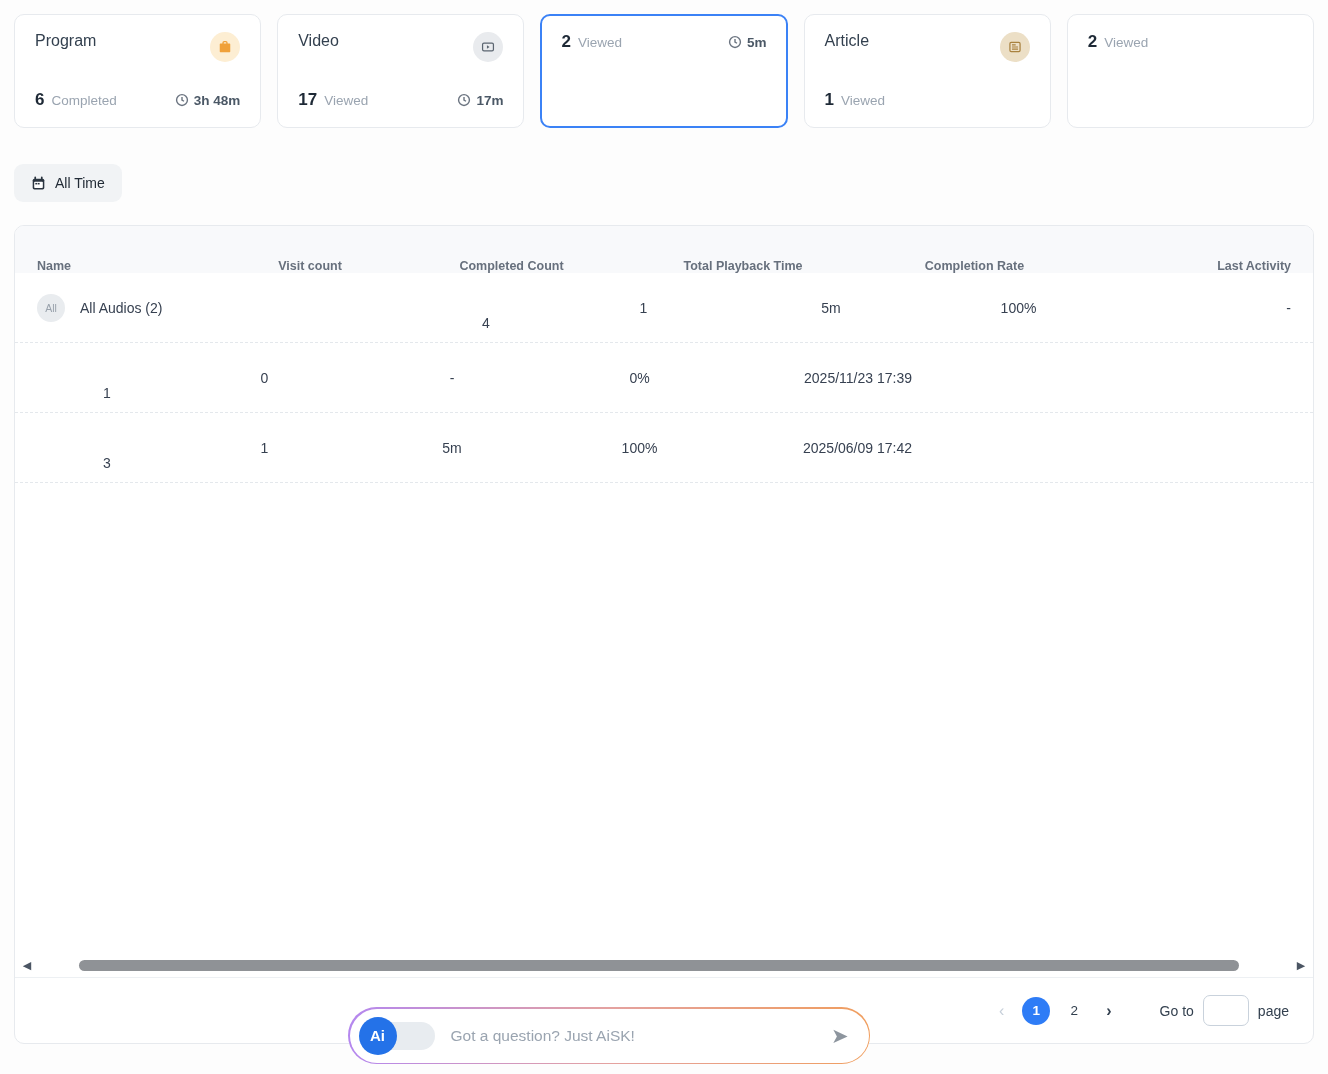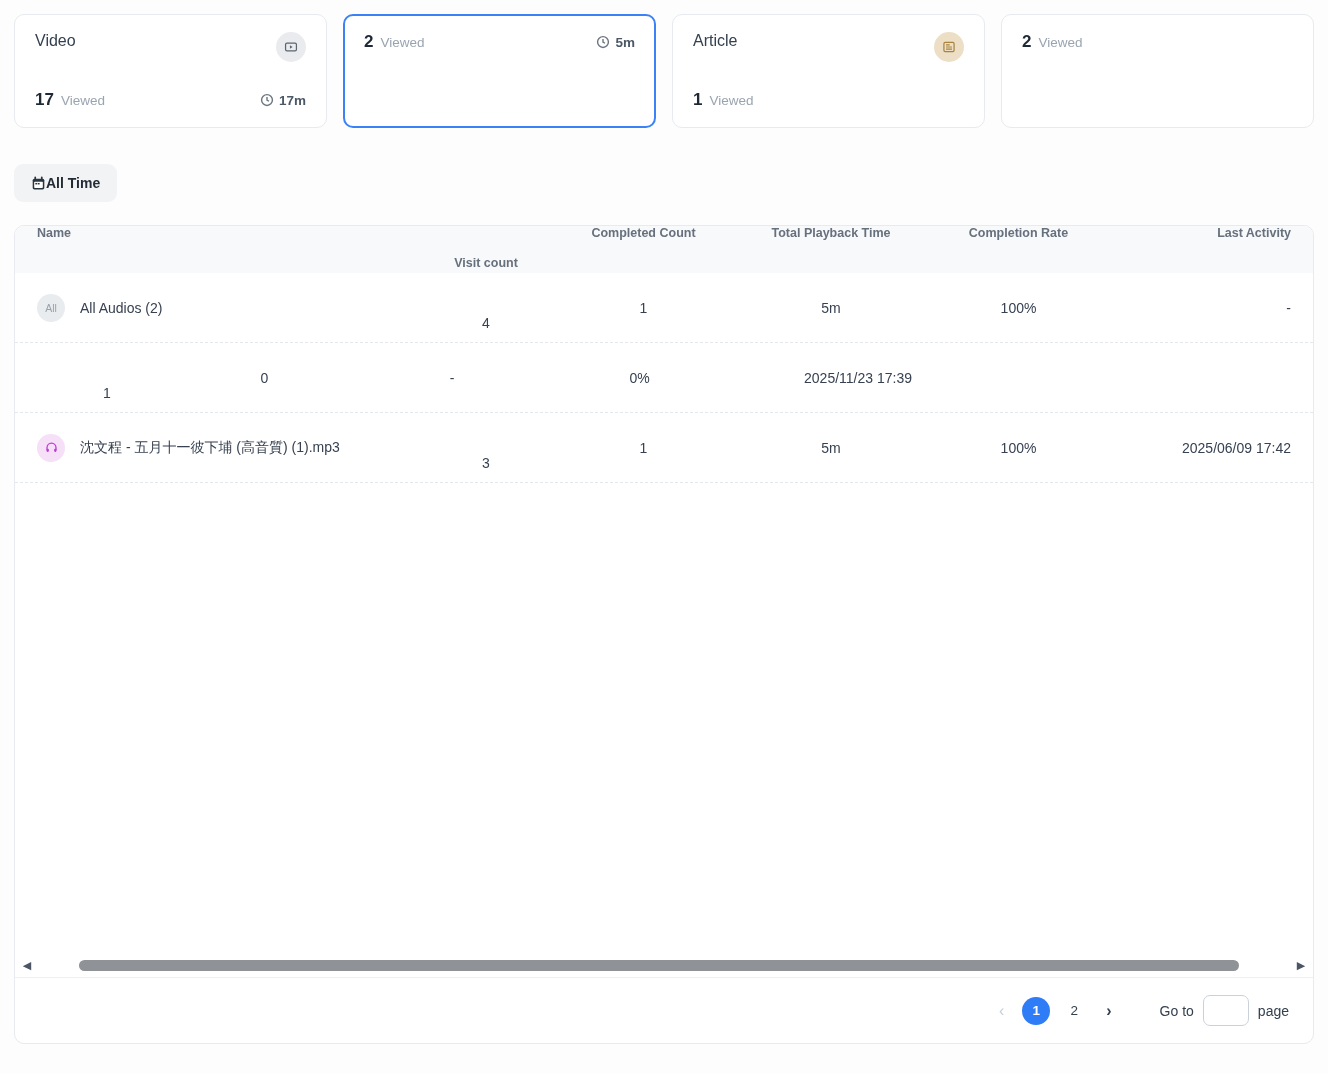--- a/index.html
+++ b/index.html
@@ -25,34 +25,34 @@
   .ic-doc     { background:#d8e7fb; color:#4a8af4; }
   .card-bottom { display:flex; justify-content:space-between; align-items:center; }
   .stat-group { display:flex; align-items:baseline; gap:7px; }
   .stat-num { font-size:17px; font-weight:bold; color:#1e2936; }
   .stat-label { font-size:13.5px; color:#9aa4b0; }
   .time-group { display:flex; align-items:center; gap:5px; color:#4b5866; font-weight:bold; font-size:13.5px; }
   .clock-svg { display:block; }
   
   .filters { position:absolute; left:14px; top:164px; display:flex; gap:12px; }
   .filter-btn {
-    display:flex; align-items:center; height:38px; padding:0 17px;
+    display:flex; align-items:center; gap:9px; height:38px; padding:0 17px;
     background:#f1f3f5; border:none; border-radius:9px; cursor:pointer;
-    font-family:inherit; font-size:14px; font-weight:bold; color:#222b36;
+    font-family:inherit; font-size:14px; font-weight:normal; color:#222b36;
   }
   .chev { margin-left:2px; color:#55606c; }
   
   .table-card {
     position:absolute; left:14px; right:14px; top:225px; bottom:30px;
     background:#fff; border:1px solid #e7eaee; border-radius:10px;
     display:flex; flex-direction:column; overflow:hidden;
   }
   .thead {
-    display:flex; align-items:flex-start; height:47px; background:#f8f9fb;
-    padding:0 22px; font-size:12.5px; font-weight:bold; color:#67707d;
+    display:flex; align-items:flex-end; height:47px; background:#f8f9fb;
+    padding:0 22px; font-size:12.5px; font-weight:bold; color:#67707d;gap:44px;
   }
   .col-name { flex:1; text-align:left; }
   .col-visit { width:140px; text-align:center;margin-top:30px; }
   .col-play { width:175px; text-align:center; }
   .col-total { width:200px; text-align:center; }
   .col-rate { width:175px; text-align:center; }
   .col-last { width:185px; text-align:right; }
   .trow {
     display:flex; align-items:center; height:70px; padding:0 22px;
     border-bottom:1px dashed #e4e8ec; font-size:14px; color:#374151;
@@ -110,20 +110,43 @@
   .aisk-input::placeholder { color:#9aa4b0; }
   .send-icon { color:#8d959e; font-size:21px; cursor:pointer; line-height:1; }
 </style>
 </head>
 <body>
 
 <div class="page">
 
   <div class="cards">
 
+    <div class="card">
+      <div class="card-top">
+        <span class="card-title">Program</span>
+        <span class="icon-circle ic-program">
+          <svg width="14" height="14" viewBox="0 0 16 16" fill="currentColor">
+              <path d="M5 4V3a2 2 0 0 1 2-2h2a2 2 0 0 1 2 2v1h2.2c.5 0 .8.4.8.8v8.4c0 .4-.3.8-.8.8H2.8a.8.8 0 0 1-.8-.8V4.8c0-.4.3-.8.8-.8H5zm1.5 0h3V3a.5.5 0 0 0-.5-.5H7a.5.5 0 0 0-.5.5v1z"></path>
+            </svg>
+        </span>
+      </div>
+      <div class="card-bottom">
+        <span class="stat-group">
+          <span class="stat-num">6</span>
+          <span class="stat-label">Completed</span>
+        </span>
+        <span class="time-group">
+          <svg class="clock-svg" width="14" height="14" viewBox="0 0 16 16" fill="none" stroke="#6b7480" stroke-width="1.6">
+              <circle cx="8" cy="8" r="6.2"></circle>
+              <path d="M8 4.6V8l2.3 1.4"></path>
+            </svg>
+          <span>3h 48m</span>
+        </span>
+      </div>
+    </div>
 
     <div class="card">
       <div class="card-top">
         <span class="card-title">Video</span>
         <span class="icon-circle ic-video">
           <svg width="14" height="14" viewBox="0 0 16 16" fill="none" stroke="currentColor" stroke-width="1.4">
               <rect x="1.8" y="3.5" width="12.4" height="9" rx="1.6"></rect>
               <path d="M6.8 6l3 2-3 2z" fill="currentColor" stroke="none"></path>
             </svg>
         </span>
@@ -226,30 +249,20 @@
 
     <div class="trow">
       <span class="col-visit">1</span>
       <span class="col-play">0</span>
       <span class="col-total">-</span>
       <span class="col-rate">0%</span>
       <span class="col-last">2025/11/23 17:39</span>
     </div>
 
     <div class="trow">
-      <span class="col-name name-cell">
-        <span class="row-icon">
-          <svg width="13" height="13" viewBox="0 0 16 16" fill="none" stroke="currentColor" stroke-width="1.6">
-              <path d="M2.5 11V8a5.5 5.5 0 0 1 11 0v3"></path>
-              <rect x="1.8" y="9.4" width="3" height="4" rx="1.3" fill="currentColor" stroke="none"></rect>
-              <rect x="11.2" y="9.4" width="3" height="4" rx="1.3" fill="currentColor" stroke="none"></rect>
-            </svg>
-        </span>
-        <span>沈文程 - 五月十一彼下埔 (高音質) (1).mp3</span>
-      </span>
       <span class="col-visit">3</span>
       <span class="col-play">1</span>
       <span class="col-total">5m</span>
       <span class="col-rate">100%</span>
       <span class="col-last">2025/06/09 17:42</span>
     </div>
 
     <div class="spacer"></div>
 
     <div class="hscroll">
@@ -267,14 +280,24 @@
       <span class="pg-next">›</span>
       <span class="goto-wrap">
         <span>Go to</span>
         <input class="goto-input" type="text" value="" style="">
         <span>page</span>
       </span>
     </div>
 
   </div>
 
+  <div class="aisk">
+    <div class="aisk-inner">
+      <span class="ai-toggle">
+        <span class="ai-track"></span>
+        <span class="ai-badge">Ai</span>
+      </span>
+      <input class="aisk-input" type="text" placeholder="Got a question? Just AiSK!" style="">
+      <span class="send-icon">➤</span>
+    </div>
+  </div>
 
 </div>
 
 </body></html>

